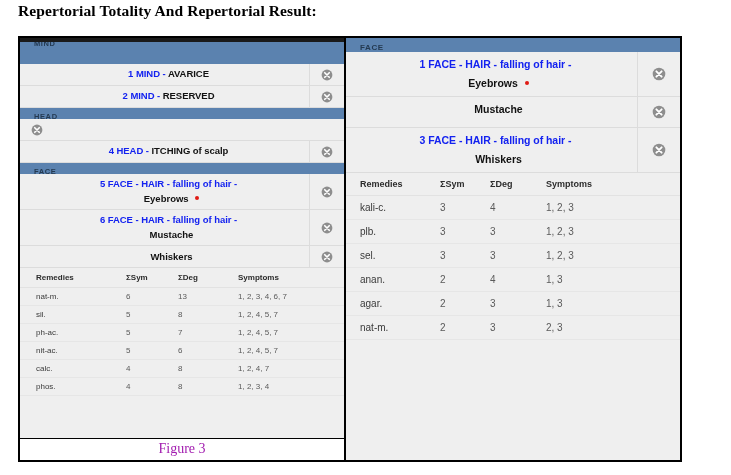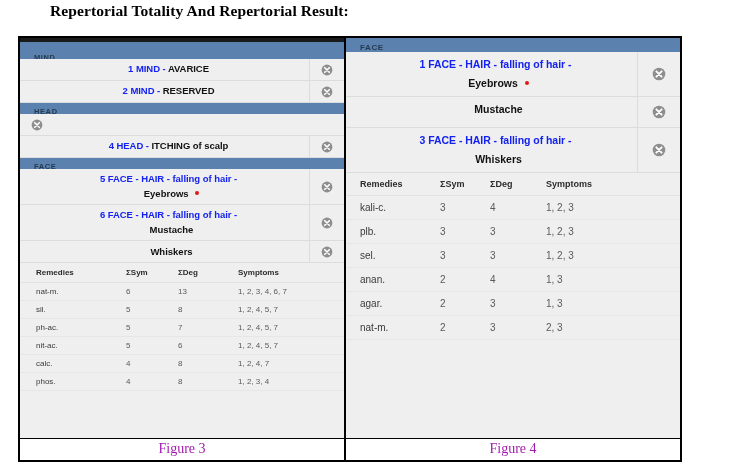--- a/index.html
+++ b/index.html
@@ -14,21 +14,20 @@
   
   #page-title{
     position:absolute;
     left:18px; top:2px;
     font-family:"Liberation Serif", serif;
     font-weight:bold;
     font-size:15.5px;
     color:#000;
     letter-spacing:.1px;
     white-space:nowrap;
-    margin-left:32px;
   }
 
   
   #figure-table{
     position:absolute;
     left:18px; top:36px;
     width:664px; height:426px;
     border:2px solid #000;
     box-sizing:border-box;
     display:flex;
@@ -83,21 +82,21 @@
     color:#243a52;
     font-size:7.5px;
     font-weight:bold;
     letter-spacing:.6px;
     padding:3px 0 3px 14px;
     height:11px;
     line-height:11px;
     box-sizing:border-box;
     overflow:hidden;
   }
-  .section-head.clipped{ height:16px; line-height:4px; padding-top:14px; }
+  .section-head.clipped{ height:22px; line-height:4px; padding-top:0; }
 
   .rubric-row{
     display:flex;
     align-items:stretch;
     border-bottom:1px solid #dcdcdc;
     background:#efefef;
     min-height:21px;
   }
   .rubric-text{
     flex:1 1 auto;
@@ -474,17 +473,16 @@
                 <td class="rem">nat-m.</td>
                 <td>2</td>
                 <td>3</td>
                 <td>2, 3</td>
               </tr>
             </tbody>
           </table>
 
         </div>
       </div>
-      <div class="fig-caption">Figure 4</div>
     </div>
 
   </div>
 </div>
 
 </body></html>

